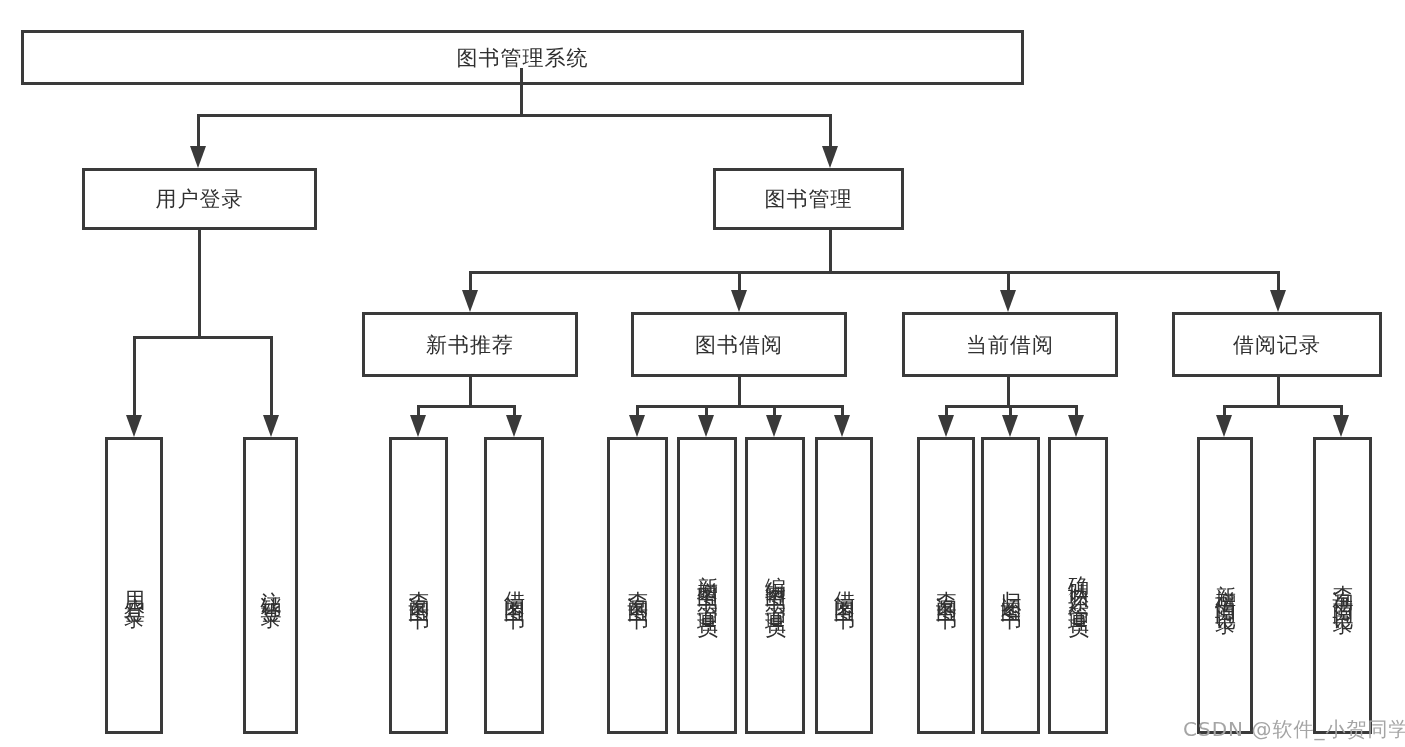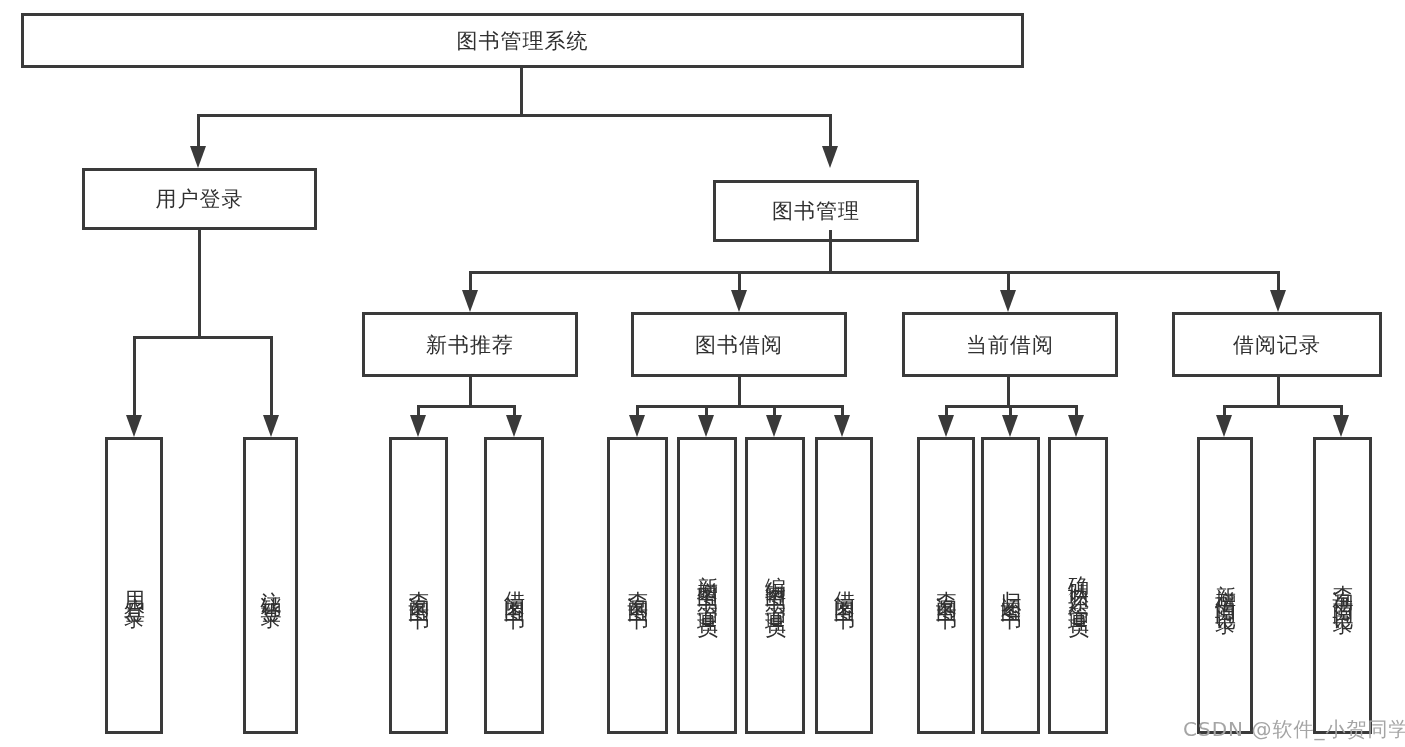--- a/index.html
+++ b/index.html
@@ -50,25 +50,25 @@
     color:var(--wm);
     white-space:nowrap;
     letter-spacing:1px;
   }
 </style>
 </head>
 <body>
 
 <div class="canvas">
 
-  <div class="box" style="left:21px;top:13px;width:1003px;height:55px;">图书管理系统</div>
+  <div class="box" style="left:21px;top:30px;width:1003px;height:55px;">图书管理系统</div>
 
   <div class="box" style="left:82px;top:168px;width:235px;height:62px;">用户登录</div>
 
-  <div class="box" style="left:713px;top:180px;width:206px;height:62px;">图书管理</div>
+  <div class="box" style="left:713px;top:168px;width:191px;height:62px;">图书管理</div>
 
   <div class="box" style="left:362px;top:312px;width:216px;height:65px;">新书推荐</div>
 
   <div class="box" style="left:631px;top:312px;width:216px;height:65px;">图书借阅</div>
 
   <div class="box" style="left:1172px;top:312px;width:210px;height:65px;">借阅记录</div>
 
   <div class="box" style="left:902px;top:312px;width:216px;height:65px;">当前借阅</div>
 
   <div class="box vbox" style="left:105px;top:437px;width:58px;height:297px;">用户登录</div>

